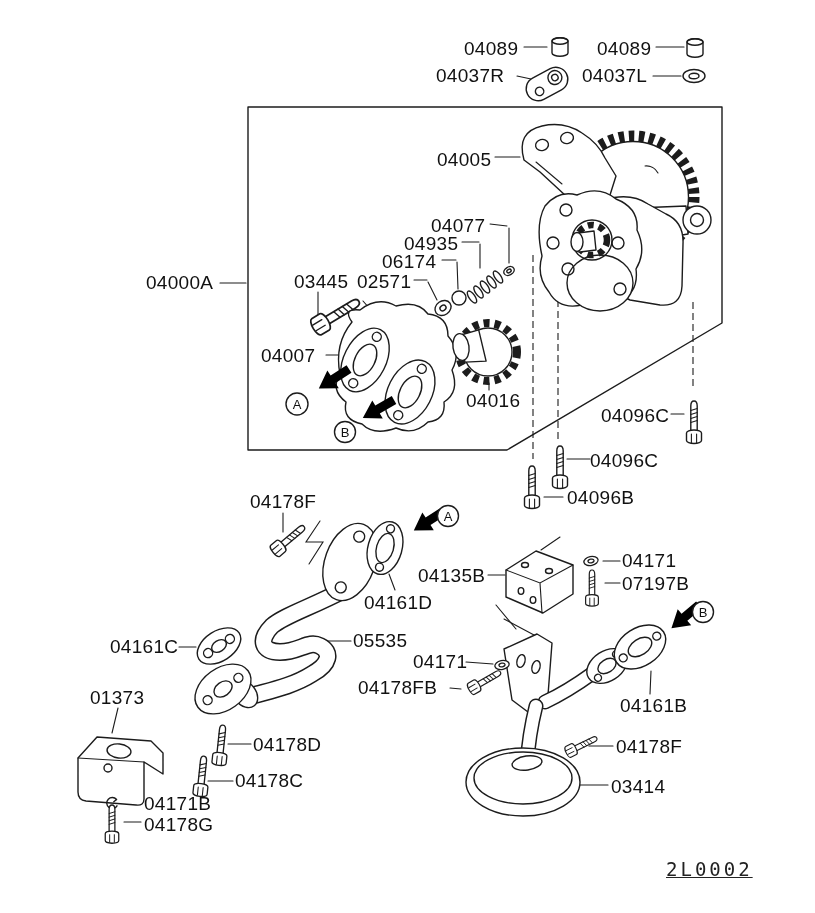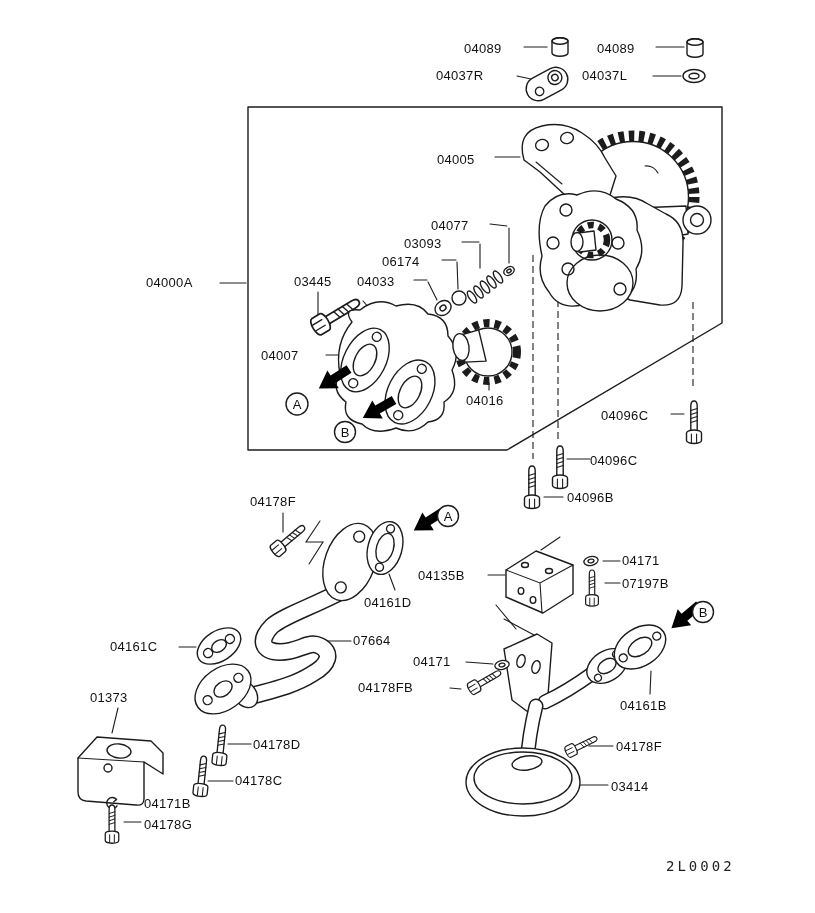--- a/index.html
+++ b/index.html
@@ -2,26 +2,27 @@
 <html><head>
 <meta charset="utf-8">
 <style>
   html,body{margin:0;padding:0;background:#fff;}
   #stage{
     position:relative;width:815px;height:913px;background:#ffffff;overflow:hidden;
     font-family:"Liberation Sans",sans-serif;
   }
   #art{position:absolute;left:0;top:0;}
   .lbl{
-    position:absolute;font-size:13px;line-height:19px;color:#111;
+    position:absolute;font-size:19px;line-height:19px;color:#111;
     white-space:nowrap;letter-spacing:0.3px;
   }
   .code{
-    position:absolute;font-size:14px;color:#222;letter-spacing:3px;
+    position:absolute;font-size:19px;color:#222;letter-spacing:3px;
     font-family:"DejaVu Sans Mono","Liberation Mono",monospace;
+    text-decoration:underline;
   }
   
   .ln{fill:none;stroke:#1c1c1c;stroke-width:1.4;stroke-linecap:round;stroke-linejoin:round;}
   .w{fill:#ffffff;stroke:#1c1c1c;stroke-width:1.4;stroke-linejoin:round;}
   .thin{fill:none;stroke:#1c1c1c;stroke-width:1.1;stroke-linecap:round;}
   .teeth{fill:none;stroke:#1c1c1c;stroke-width:11;stroke-dasharray:5.5 4.6;}
   .teeth2{fill:none;stroke:#1c1c1c;stroke-width:8;stroke-dasharray:6 5;}
   .teeth3{fill:none;stroke:#1c1c1c;stroke-width:6.5;stroke-dasharray:6 5;}
   .dash{fill:none;stroke:#1c1c1c;stroke-width:1.1;stroke-dasharray:7 4;}
   .tubeB{fill:none;stroke:#1c1c1c;stroke-width:18;stroke-linecap:round;}
@@ -344,37 +345,37 @@
     <text class="mtxt" x="703" y="616.5" text-anchor="middle">B</text>
   </g>
 </svg>
 
   <div class="lbl" style="left:464px;top:39px">04089</div>
   <div class="lbl" style="left:436px;top:66px">04037R</div>
   <div class="lbl" style="left:597px;top:39px">04089</div>
   <div class="lbl" style="left:582px;top:66px">04037L</div>
   <div class="lbl" style="left:437px;top:150px">04005</div>
   <div class="lbl" style="left:431px;top:216px">04077</div>
-  <div class="lbl" style="left:404px;top:234px">03093</div>
+  <div class="lbl" style="left:404px;top:234px">04935</div>
   <div class="lbl" style="left:382px;top:252px">06174</div>
   <div class="lbl" style="left:294px;top:272px">03445</div>
-  <div class="lbl" style="left:357px;top:272px">04033</div>
+  <div class="lbl" style="left:357px;top:272px">02571</div>
   <div class="lbl" style="left:146px;top:273px">04000A</div>
   <div class="lbl" style="left:261px;top:346px">04007</div>
   <div class="lbl" style="left:466px;top:391px">04016</div>
   <div class="lbl" style="left:601px;top:406px">04096C</div>
   <div class="lbl" style="left:590px;top:451px">04096C</div>
   <div class="lbl" style="left:567px;top:488px">04096B</div>
   <div class="lbl" style="left:250px;top:492px">04178F</div>
   <div class="lbl" style="left:418px;top:566px">04135B</div>
   <div class="lbl" style="left:622px;top:551px">04171</div>
   <div class="lbl" style="left:622px;top:574px">07197B</div>
   <div class="lbl" style="left:364px;top:593px">04161D</div>
   <div class="lbl" style="left:110px;top:637px">04161C</div>
-  <div class="lbl" style="left:353px;top:631px">07664</div>
+  <div class="lbl" style="left:353px;top:631px">05535</div>
   <div class="lbl" style="left:413px;top:652px">04171</div>
   <div class="lbl" style="left:358px;top:678px">04178FB</div>
   <div class="lbl" style="left:90px;top:688px">01373</div>
   <div class="lbl" style="left:620px;top:696px">04161B</div>
   <div class="lbl" style="left:253px;top:735px">04178D</div>
   <div class="lbl" style="left:235px;top:771px">04178C</div>
   <div class="lbl" style="left:616px;top:737px">04178F</div>
   <div class="lbl" style="left:144px;top:794px">04171B</div>
   <div class="lbl" style="left:144px;top:815px">04178G</div>
   <div class="lbl" style="left:611px;top:777px">03414</div>

